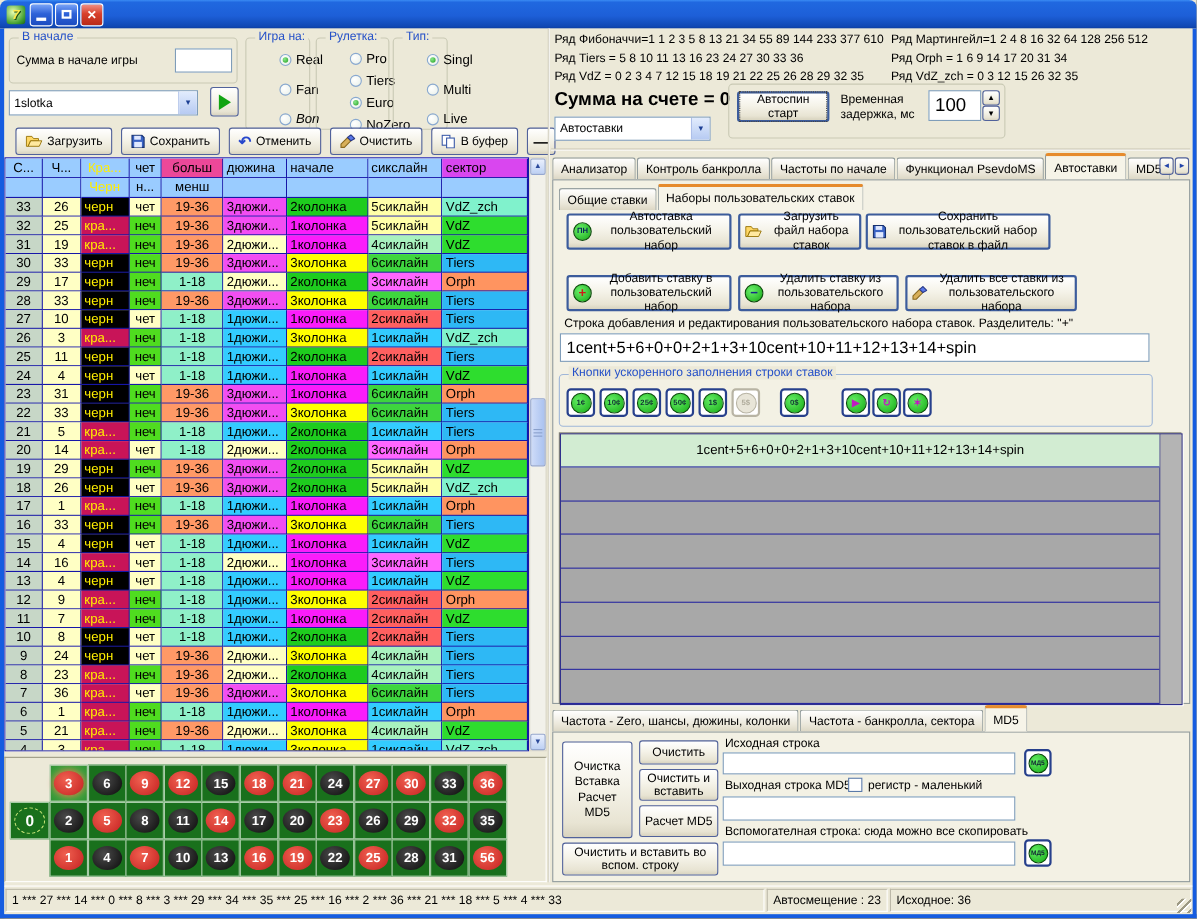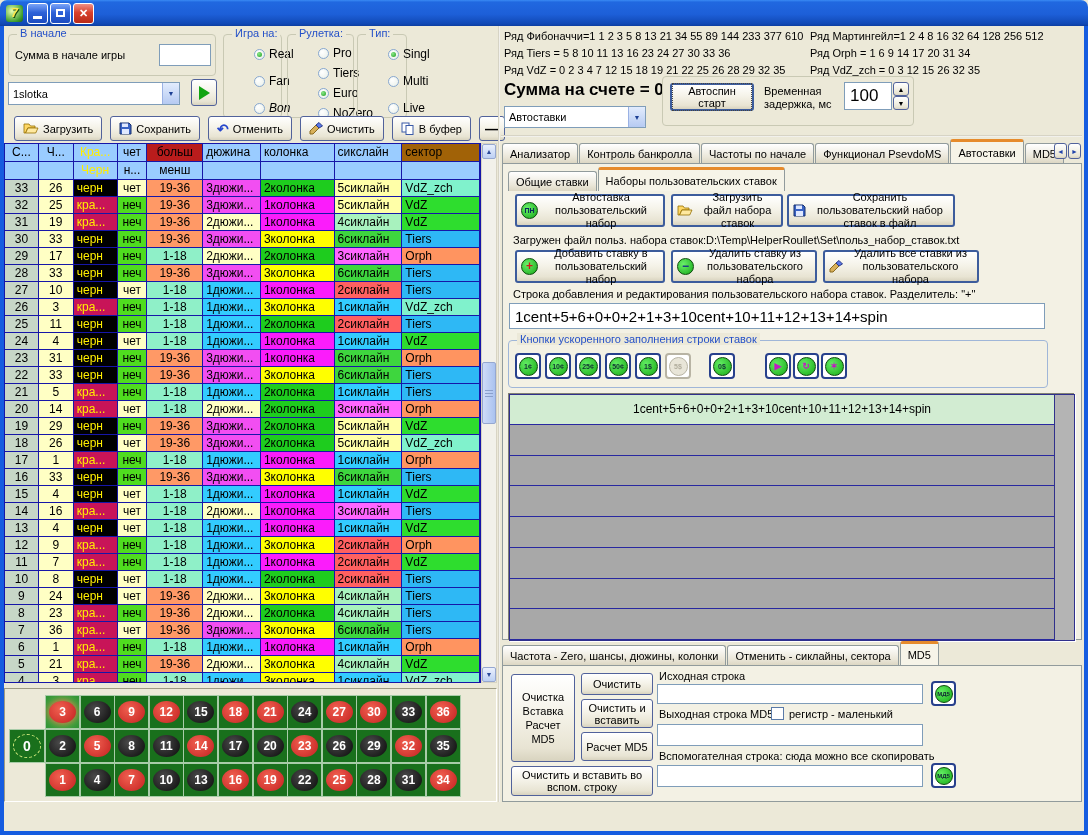--- a/index.html
+++ b/index.html
@@ -284,25 +284,25 @@
         </div>
         <div class="btn minus">—</div>
       </div>
 
     <div class="tablewrap" id="spins-table">
         <div class="trow h">
           <div class="tc ctr" style="width: 34px; background: rgb(154, 204, 255);">С...</div>
           <div class="tc ctr" style="width: 35px; background: rgb(154, 204, 255);">Ч...</div>
           <div class="tc ctr" style="width: 44px; background: rgb(154, 204, 255); color: rgb(255, 238, 0);">Кра...</div>
           <div class="tc ctr" style="width: 30px; background: rgb(154, 204, 255);">чет</div>
-          <div class="tc ctr" style="width: 56px; background: #b91c1c;">больш</div>
+          <div class="tc ctr" style="width: 56px; background: #ec4899;">больш</div>
           <div class="tc" style="width: 58px; background: rgb(154, 204, 255);">дюжина</div>
-          <div class="tc" style="width: 74px; background: rgb(154, 204, 255);">колонка</div>
+          <div class="tc" style="width: 74px; background: rgb(154, 204, 255);">начале</div>
           <div class="tc" style="width: 68px; background: rgb(154, 204, 255);">сикслайн</div>
-          <div class="tc" style="width: 78px; background: #a16207;">сектор</div>
+          <div class="tc" style="width: 78px; background: #d946ef;">сектор</div>
         </div>
         <div class="trow h">
           <div class="tc ctr" style="width: 34px; background: rgb(154, 204, 255);"></div>
           <div class="tc ctr" style="width: 35px; background: rgb(154, 204, 255);"></div>
           <div class="tc ctr" style="width: 44px; background: rgb(154, 204, 255); color: rgb(255, 238, 0);">Черн</div>
           <div class="tc ctr" style="width: 30px; background: rgb(154, 204, 255);">н...</div>
           <div class="tc ctr" style="width: 56px; background: rgb(154, 204, 255);">менш</div>
           <div class="tc" style="width: 58px; background: rgb(154, 204, 255);"></div>
           <div class="tc" style="width: 74px; background: rgb(154, 204, 255);"></div>
           <div class="tc" style="width: 68px; background: rgb(154, 204, 255);"></div>
@@ -750,21 +750,21 @@
         <div class="bcell" style="left: 316.8px; top: 74px;">
           <span class="bnum red">25</span>
         </div>
         <div class="bcell" style="left: 351.4px; top: 74px;">
           <span class="bnum black">28</span>
         </div>
         <div class="bcell" style="left: 386px; top: 74px;">
           <span class="bnum black">31</span>
         </div>
         <div class="bcell" style="left: 420.6px; top: 74px;">
-          <span class="bnum red">34</span>
+          <span class="bnum red">56</span>
         </div>
       </div>
 
     <div class="vdiv"></div>
     <div id="series">
         <div class="series-line" style="left: 500px; top: 4px;">Ряд Фибоначчи=1 1 2 3 5 8 13 21 34 55 89 144 233 377 610</div>
         <div class="series-line" style="left: 500px; top: 21px;">Ряд Tiers = 5 8 10 11 13 16 23 24 27 30 33 36</div>
         <div class="series-line" style="left: 500px; top: 38px;">Ряд VdZ = 0 2 3 4 7 12 15 18 19 21 22 25 26 28 29 32 35</div>
         <div class="series-line" style="left: 806px; top: 4px;">Ряд Мартингейл=1 2 4 8 16 32 64 128 256 512</div>
         <div class="series-line" style="left: 806px; top: 21px;">Ряд Orph = 1 6 9 14 17 20 31 34</div>
@@ -825,21 +825,20 @@
             <span class="icon">
               <svg width="13" height="13">
                 <path d="M1 1h9l2 2v9H1Z" fill="#3a63c4" stroke="#16306e"></path>
                 <rect x="3" y="1.5" width="6" height="3.5" fill="#dfe8ff"></rect>
                 <rect x="3" y="7" width="7" height="5" fill="#dfe8ff"></rect>
               </svg>
             </span>
             <span>Сохранить пользовательский набор ставок в файл</span>
           </div>
         </div>
-      <div class="plab" style="left:10px;top:70px;">Загружен файл польз. набора ставок:D:\Temp\HelperRoullet\Set\польз_набор_ставок.txt</div>
       <div id="edit-buttons">
           <div class="btn imgbtn" style="left: 12px; top: 86px; width: 150px; height: 33px;">
             <span class="icon">
               <span class="gchip" style="color: rgb(208, 24, 24); font-size: 12px;">+</span>
             </span>
             <span>Добавить ставку в пользовательский набор</span>
           </div>
           <div class="btn imgbtn" style="left: 168px; top: 86px; width: 146px; height: 33px;">
             <span class="icon">
               <span class="gchip" style="color: rgb(24, 42, 136); font-size: 12px;">−</span>
@@ -911,21 +910,21 @@
             <div class="lrow"></div>
             <div class="lrow"></div>
             <div class="lrow"></div>
           </div>
         <div class="lgut"></div>
       </div>
     </div>
 
     <div class="tabstrip" style="left:498px;top:615px;height:24px;" id="freq-tabs">
         <div class="tab">Частота - Zero, шансы, дюжины, колонки</div>
-        <div class="tab">Отменить - сиклайны, сектора</div>
+        <div class="tab">Частота - банкролла, сектора</div>
         <div class="tab active">MD5</div>
       </div>
     <div class="panel" style="left:498px;top:639px;width:580px;height:137px;">
       <div class="btn" style="position:absolute;left:8px;top:8px;width:64px;height:88px;padding:0 6px;line-height:14px;">Очистка Вставка Расчет MD5</div>
       <div class="btn" style="position:absolute;left:78px;top:7px;width:72px;height:22px;">Очистить</div>
       <div class="btn" style="position:absolute;left:78px;top:33px;width:72px;height:29px;line-height:12px;padding:0 4px;">Очистить и вставить</div>
       <div class="btn" style="position:absolute;left:78px;top:66px;width:72px;height:29px;">Расчет MD5</div>
       <div class="btn" style="position:absolute;left:8px;top:100px;width:142px;height:30px;line-height:12px;padding:0 6px;">Очистить и вставить во вспом. строку</div>
 
       <div class="plab" style="left:156px;top:4px;">Исходная строка</div>
@@ -940,13 +939,19 @@
       <input class="fld" style="left: 154px; top: 58px; width: 266px; height: 22px;" value="">
 
       <div class="plab" style="left:156px;top:84px;">Вспомогателная строка: сюда можно все скопировать</div>
       <input class="fld" style="left: 154px; top: 99px; width: 266px; height: 22px;" value="">
       <div class="md5btn" style="left:428px;top:97px;">
           <span class="cc">МД5</span>
         </div>
     </div>
   </div>
 
+  <div class="statusbar">
+    <div class="sb-sec" style="width:690px;">1 *** 27 *** 14 *** 0 *** 8 *** 3 *** 29 *** 34 *** 35 *** 25 *** 16 *** 2 *** 36 *** 21 *** 18 *** 5 *** 4 *** 33</div>
+    <div class="sb-sec" style="width:110px;">Автосмещение : 23</div>
+    <div class="sb-sec" style="flex:1;">Исходное: 36</div>
+    <div class="grip"></div>
+  </div>
 </div>
 
 </body></html>

